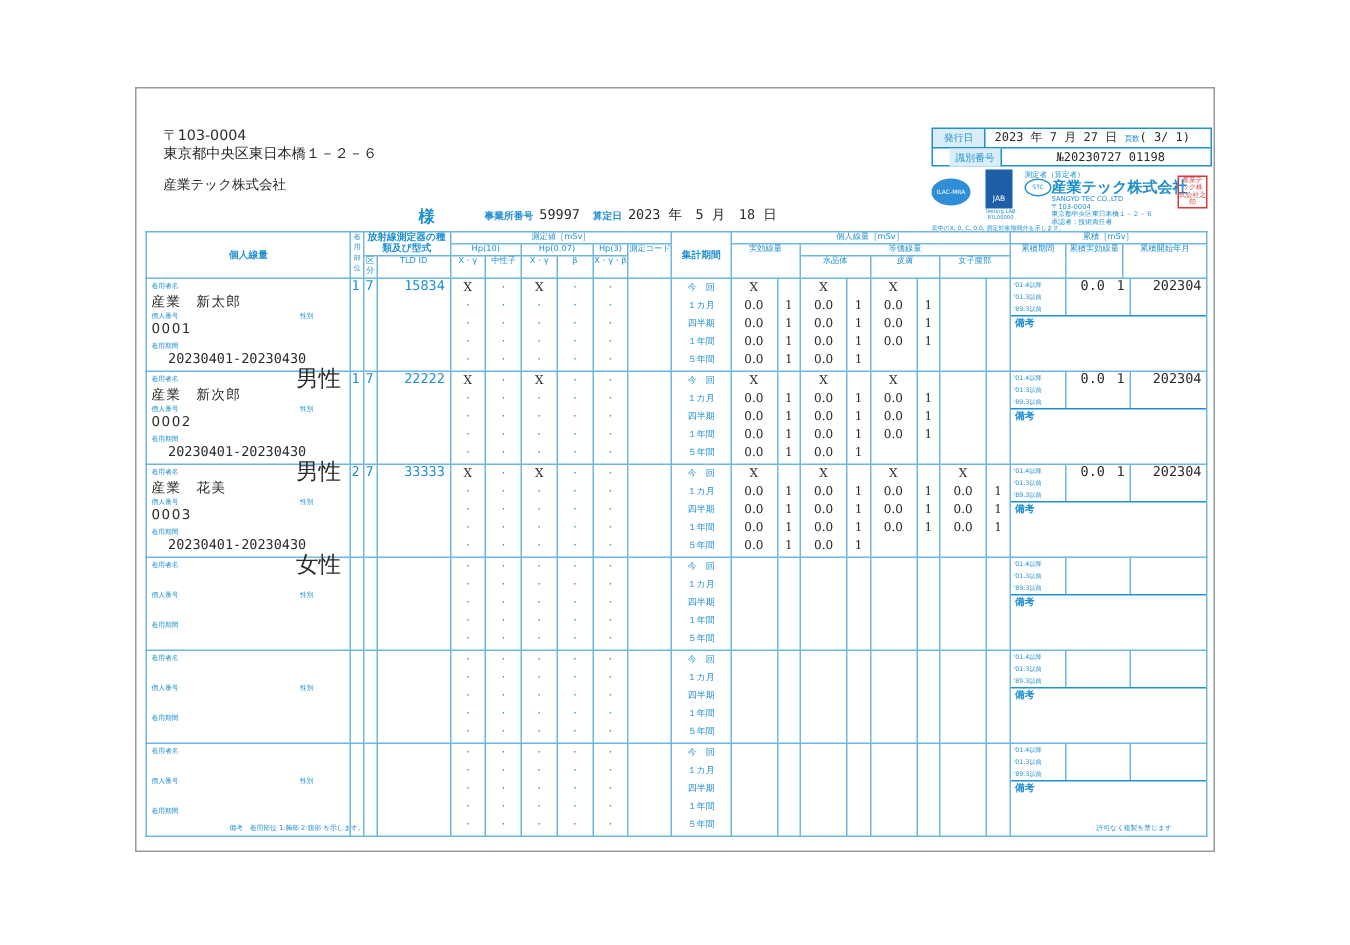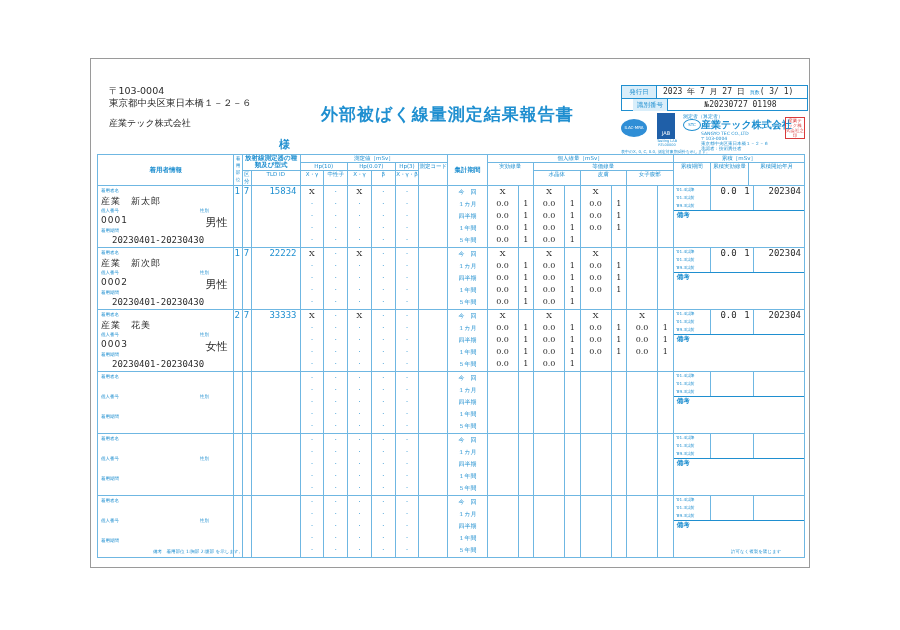--- a/index.html
+++ b/index.html
@@ -31,21 +31,21 @@
   .note-top { left:530px; top:90px; font-size:4px; color:#1f8fd0; }
   table.main { position:absolute; left:6px; top:95px; width:708px; border-collapse:collapse; table-layout:fixed; font-size:7px; }
   table.main td { border:1px solid #6fb7e2; padding:0; vertical-align:top; color:#1f8fd0; }
   .hd { background:#fff; text-align:center; font-size:5.5px; line-height:7px; }
   .hd-strong { font-size:6.5px; font-weight:bold; }
   .blk-border td { border-top:2px solid #1f8fd0; }
   .uinfo { position:relative; height:61px; }
   .uinfo .l { position:absolute; left:3px; font-size:4.5px; color:#1f8fd0; }
   .uinfo .v { position:absolute; left:3px; font-size:9px; color:#2a2a2a; letter-spacing:1px; }
   .uinfo .sexl { position:absolute; left:102px; font-size:4.5px; color:#1f8fd0; }
-  .uinfo .sex { position:absolute; right:6px; font-size:11px; color:#2a2a2a; }
+  .uinfo .sex { position:absolute; right:6px; font-size:15px; color:#2a2a2a;margin-top:28px; }
   .uinfo .period { position:absolute; left:14px; font-size:9px; color:#2a2a2a; font-family:"DejaVu Sans Mono", monospace; }
   .num { font-family:"DejaVu Sans Mono", monospace; color:#2a2a2a; font-size:9px; text-align:right; padding-right:3px !important; }
   .cen { text-align:center; }
   .stack div { height:12px; line-height:12px; text-align:center; font-size:8px; color:#2a2a2a; font-family:"DejaVu Serif", serif; }
   .stack .dot { color:#1f8fd0; }
   .period-col div { height:12px; line-height:12px; text-align:center; font-size:6px; color:#1f8fd0; }
   .acc-lbl div { height:8px; line-height:8px; font-size:4.2px; color:#1f8fd0; padding-left:2px; }
   .bikou { font-size:6.5px; color:#1f8fd0; font-weight:bold; padding-left:3px; }
   .footer-l { left:62px; top:490px; font-size:4.5px; color:#1f8fd0; }
   .footer-r { left:640px; top:490px; font-size:4.5px; color:#1f8fd0; }
@@ -55,21 +55,24 @@
 
 <div class="page">
 
   <div class="abs addr">
     <div>〒103-0004</div>
     <div>東京都中央区東日本橋１－２－６</div>
   </div>
   <div class="abs company">産業テック株式会社</div>
   <div class="abs sama">様</div>
 
-  <div class="abs title">外部被ばく線量測定結果報告書</div>
+  <div class="abs subline">
+    <span class="lbl">事業所番号</span><span class="val">59997</span>
+    <span class="lbl">算定日</span><span class="val">2023 年　5 月　18 日</span>
+  </div>
 
   <div class="abs issue-box">
     <div class="row">
       <div class="k">発行日</div>
       <div class="v"><span>2023 年 7 月 27 日</span> <small>頁数</small><span>( 3/ 1)</span></div>
     </div>
     <div class="row">
       <div class="k">識別番号</div>
       <div class="v" style="text-align:center;">№20230727 01198</div>
     </div>
@@ -114,21 +117,21 @@
         <col style="width:30px">
         <col style="width:15px">
         <col style="width:30px">
         <col style="width:15px">
       <col style="width:36px">
         <col style="width:37px">
         <col style="width:54px">
     </colgroup>
     <tbody>
         <tr class="hd">
-      <td rowspan="3" class="hd hd-strong" style="vertical-align:middle">着用者情報</td>
+      <td rowspan="3" class="hd hd-strong" style="vertical-align:middle">個人線量</td>
       <td rowspan="3" class="hd" style="font-size:4.5px">着用部位</td>
       <td colspan="2" rowspan="2" class="hd hd-strong">放射線測定器の種類及び型式</td>
       <td colspan="6" class="hd">測定値［mSv］</td>
       <td rowspan="3" class="hd hd-strong" style="vertical-align:middle">集計期間</td>
       <td colspan="8" class="hd">個人線量［mSv］</td>
       <td colspan="3" class="hd">累積［mSv］</td>
     </tr>
     <tr class="hd">
       <td colspan="2" class="hd">Hp(10)</td>
       <td colspan="2" class="hd">Hp(0.07)</td>

